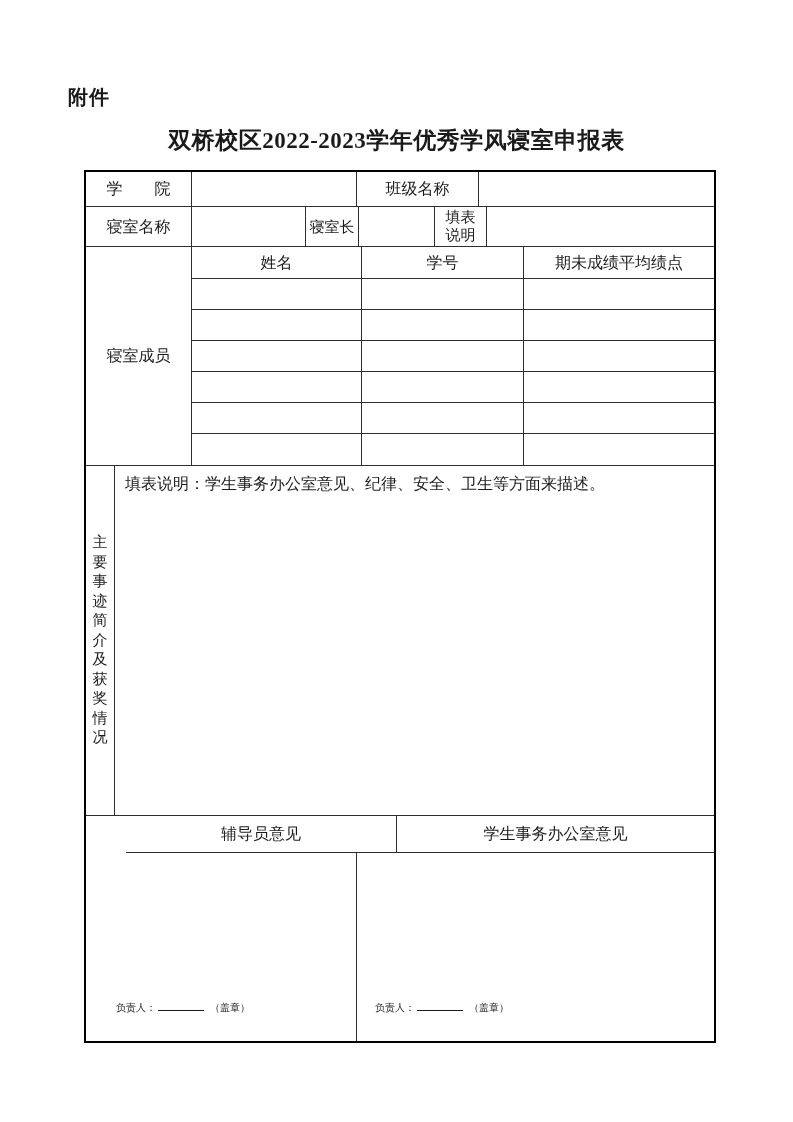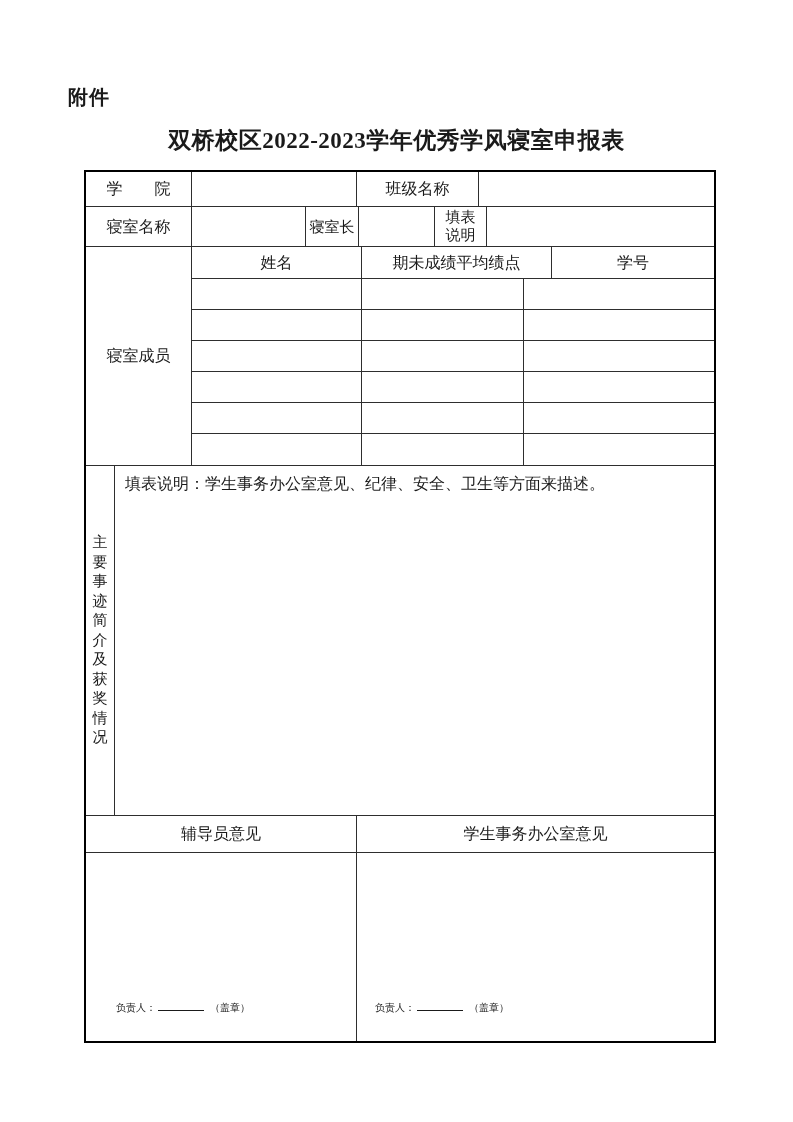--- a/index.html
+++ b/index.html
@@ -32,21 +32,21 @@
   .m-head { height:33px; display:flex; border-bottom:1px solid #2e2e2e; }
   .m-row { height:31px; display:flex; border-bottom:1px solid #2e2e2e; flex:0 0 auto; }
   .m-row:last-child { border-bottom:none; flex:1 1 auto; }
 
   .deeds { height:350px; }
   .v-label-cell { width:29px; display:flex; align-items:center; justify-content:center;
                   border-right:1px solid #2e2e2e;font-family:Liberation Serif, serif; }
   .v-label { width:16px; font-size:15px; line-height:19.5px; text-align:center; word-break:break-all; }
   .deeds-content { flex:1 1 auto; font-size:16px; padding:8px 10px; }
 
-  .op-head { height:37px; }
+  .op-head { height:37px;margin-left:40px; }
   .sig-row { height:188px; }
   .sig-cell { display:flex; align-items:flex-end; border-right:1px solid #2e2e2e; }
   .sig-cell:last-child { border-right:none; }
   .sig-line { font-size:10px; padding-bottom:26px; white-space:nowrap; }
   .sig-left { padding-left:30px; }
   .sig-right { padding-left:18px; }
   .sig-blank { display:inline-block; width:46px; height:14px; border-bottom:1px solid #1a1a1a;
                margin:0 6px 0 2px; }
 </style>
 </head>
@@ -75,22 +75,22 @@
         <span class="wrap2">填表说明</span>
       </div>
       <div class="cell grow"></div>
     </div>
 
     <div class="row members">
       <div class="cell w106">寝室成员</div>
       <div class="members-right">
         <div class="m-head">
           <div class="cell w170">姓名</div>
+          <div class="cell w162">学号</div>
           <div class="cell grow">期未成绩平均绩点</div>
-          <div class="cell w162">学号</div>
         </div>
         <div class="m-row">
           <div class="cell w170"></div>
           <div class="cell w162"></div>
           <div class="cell grow"></div>
         </div>
         <div class="m-row">
           <div class="cell w170"></div>
           <div class="cell w162"></div>
           <div class="cell grow"></div>

